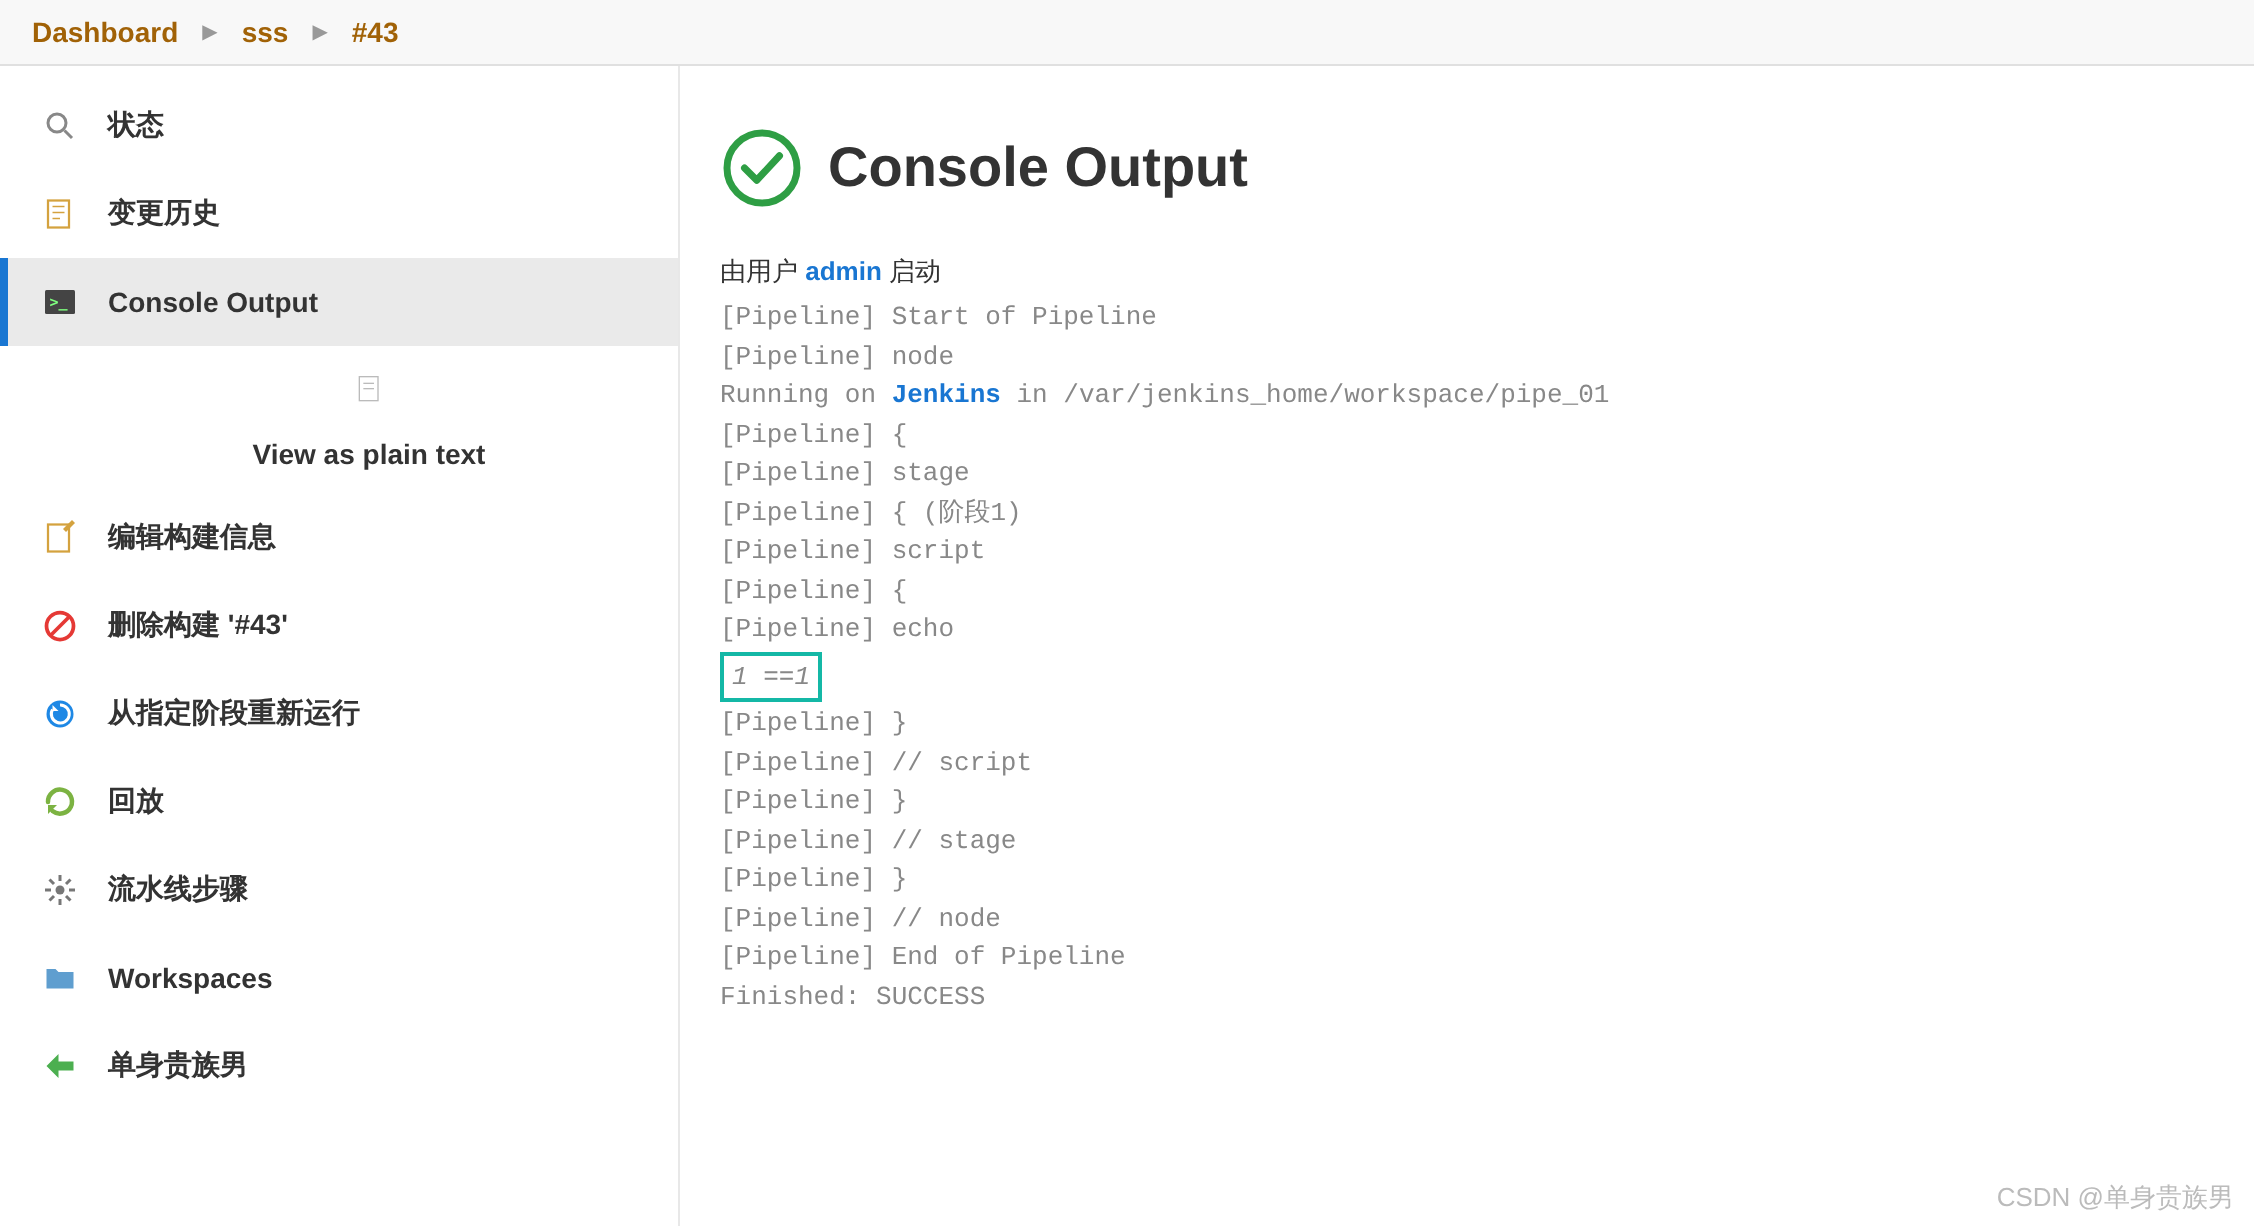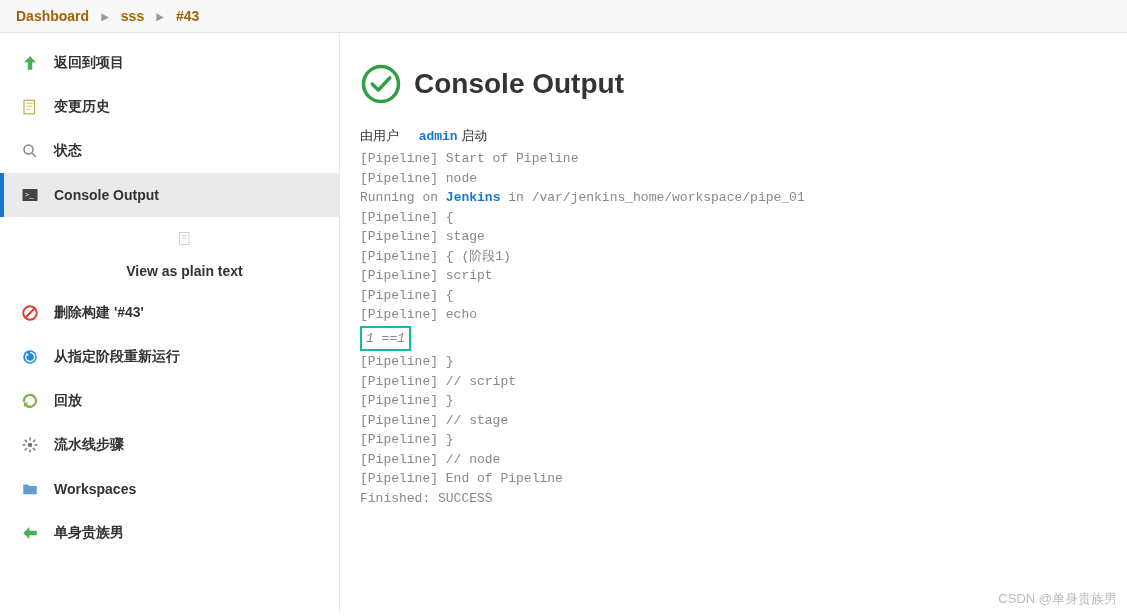--- a/index.html
+++ b/index.html
@@ -15,21 +15,21 @@
     .side-item.active { background: #eaeaea; border-left: 4px solid #1976d2; padding-left: 16px; }
     .side-item.sub { padding-left: 50px; font-weight: bold; flex-direction: column; }
     .side-icon { width: 20px; height: 20px; display: flex; align-items: center; justify-content: center; flex-shrink: 0; }
     
     .main { flex: 1; padding: 30px 20px 20px 20px; }
     .page-title { display: flex; align-items: center; gap: 12px; margin-bottom: 22px; }
     .page-title h1 { font-size: 28px; font-weight: bold; color: #333; }
     .success-circle { width: 42px; height: 42px; }
     
     .start-line { margin-bottom: 4px; font-size: 13px; }
-    .start-line .user-link { color: #1976d2; font-family: Liberation Mono, monospace; font-weight: bold; margin-left: 16px; }
+    .start-line .user-link { color: #1976d2; font-family: Liberation Sans, sans-serif; font-weight: bold; }
     
     .console { font-family: "Courier New", monospace; font-size: 13px; line-height: 1.5; color: #888; white-space: pre; }
     .console .kw { color: #1976d2; font-weight: bold; }
     .highlight-box { border: 2px solid #14b8a6; padding: 1px 4px; display: inline-block; margin: 1px 0; font-style: italic; }
     
     .watermark { position: fixed; right: 10px; bottom: 8px; color: #bbb; font-size: 13px; }
   </style>
 </head>
 <body>
 
@@ -39,63 +39,64 @@
   <span class="breadcrumb-item">sss</span>
   <span class="breadcrumb-sep">▶</span>
   <span class="breadcrumb-item">#43</span>
 </div>
 
 <div class="layout">
   <div class="sidebar">
     <div class="side-item">
       <span class="side-icon">
           <svg viewBox="0 0 24 24" width="18" height="18">
-            <path fill="#4caf50" d="M12 3l8 8h-5v10h-6V11H4z"></path>
+            <circle cx="10" cy="10" r="6" fill="none" stroke="#888" stroke-width="2"></circle>
+            <line x1="15" y1="15" x2="20" y2="20" stroke="#888" stroke-width="2"></line>
           </svg>
         </span>
-      <span>返回到项目</span>
+      <span>状态</span>
     </div>
     <div class="side-item">
       <span class="side-icon">
           <svg viewBox="0 0 24 24" width="18" height="18">
             <rect x="4" y="3" width="14" height="18" fill="#fff" stroke="#d4a23e" stroke-width="1.5"></rect>
             <line x1="7" y1="7" x2="15" y2="7" stroke="#d4a23e"></line>
             <line x1="7" y1="11" x2="15" y2="11" stroke="#d4a23e"></line>
             <line x1="7" y1="15" x2="12" y2="15" stroke="#d4a23e"></line>
           </svg>
         </span>
       <span>变更历史</span>
-    </div>
-    <div class="side-item">
-      <span class="side-icon">
-          <svg viewBox="0 0 24 24" width="18" height="18">
-            <circle cx="10" cy="10" r="6" fill="none" stroke="#888" stroke-width="2"></circle>
-            <line x1="15" y1="15" x2="20" y2="20" stroke="#888" stroke-width="2"></line>
-          </svg>
-        </span>
-      <span>状态</span>
     </div>
     <div class="side-item active">
       <span class="side-icon">
           <svg viewBox="0 0 24 24" width="18" height="18">
             <rect x="2" y="4" width="20" height="16" rx="1" fill="#444"></rect>
             <text x="5" y="15" fill="#7fff7f" font-size="10" font-family="monospace">&gt;_</text>
           </svg>
         </span>
       <span>Console Output</span>
     </div>
     <div class="side-item sub">
       <span class="side-icon">
           <svg viewBox="0 0 24 24" width="16" height="16">
             <rect x="4" y="2" width="14" height="18" fill="#fff" stroke="#bbb"></rect>
             <line x1="7" y1="7" x2="15" y2="7" stroke="#bbb"></line>
             <line x1="7" y1="11" x2="15" y2="11" stroke="#bbb"></line>
           </svg>
         </span>
       <span>View as plain text</span>
+    </div>
+    <div class="side-item">
+      <span class="side-icon">
+          <svg viewBox="0 0 24 24" width="18" height="18">
+            <rect x="4" y="3" width="14" height="18" fill="#fff" stroke="#d4a23e" stroke-width="1.5"></rect>
+            <path d="M14 6 L20 0 L22 2 L16 8 Z" fill="#d4a23e"></path>
+          </svg>
+        </span>
+      <span>编辑构建信息</span>
     </div>
     <div class="side-item">
       <span class="side-icon">
           <svg viewBox="0 0 24 24" width="18" height="18">
             <circle cx="12" cy="12" r="9" fill="none" stroke="#e53935" stroke-width="2.5"></circle>
             <line x1="6" y1="18" x2="18" y2="6" stroke="#e53935" stroke-width="2.5"></line>
           </svg>
         </span>
       <span>删除构建 '#43'</span>
     </div>

